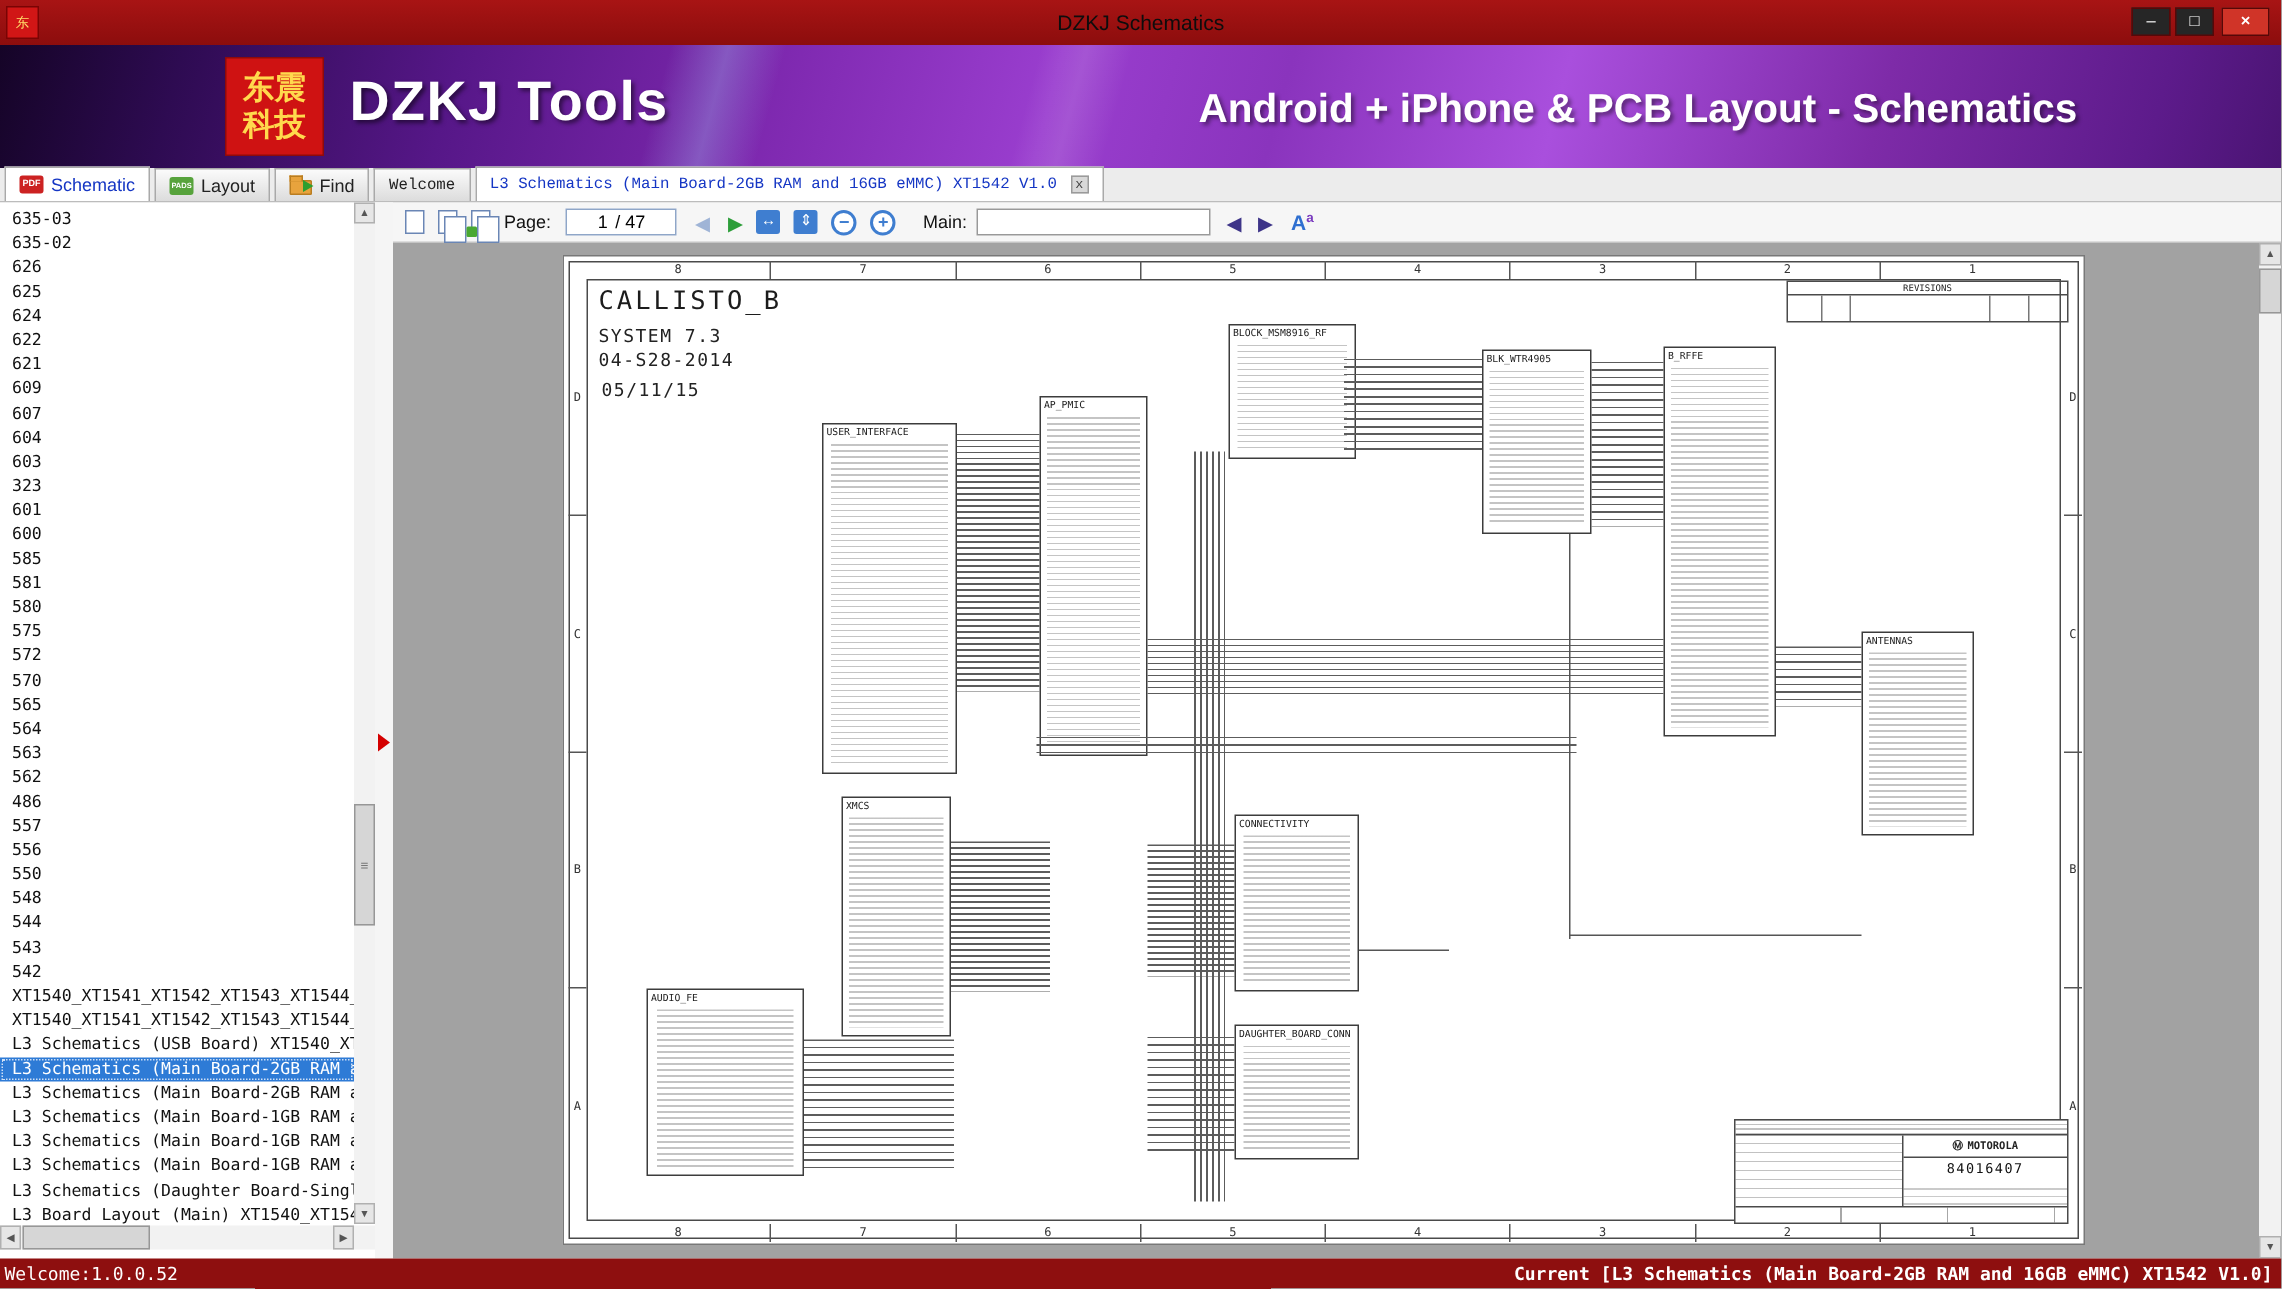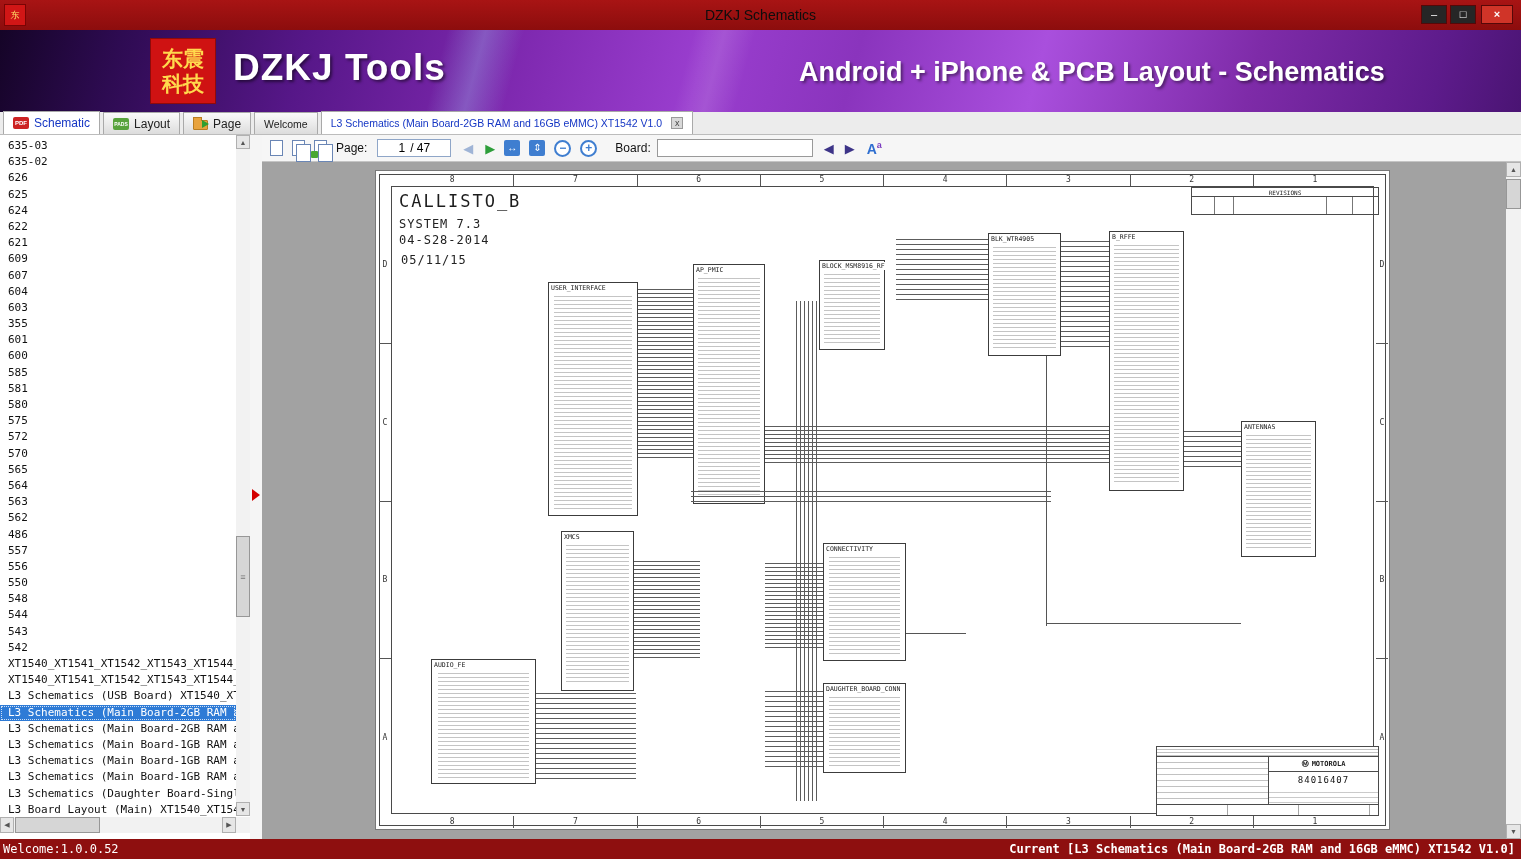--- a/index.html
+++ b/index.html
@@ -43,21 +43,21 @@
   .tlabel.blue{color:#1536c4;}
   .badge{display:inline-block;color:#fff;font-weight:bold;text-align:center;border-radius:2px;}
   .badge.pdf{background:#cc2222;font-size:6px;width:16px;height:12px;line-height:12px;}
   .badge.pads{background:#57a33c;font-size:5px;width:16px;height:12px;line-height:12px;}
   .folder-icon{position:relative;display:inline-block;width:15px;height:10px;background:#e8a33d;
     border:1px solid #b97d20;border-radius:1px;margin-top:3px;}
   .folder-icon::before{content:"";position:absolute;top:-4px;left:-1px;width:7px;height:3px;
     background:#e8a33d;border:1px solid #b97d20;border-bottom:none;}
   .folder-arrow{position:absolute;right:-2px;top:-1px;width:0;height:0;
     border-top:4px solid transparent;border-bottom:4px solid transparent;border-left:7px solid #2f9e2f;}
-  .tab.doc{font-family:Liberation Sans, sans-serif;font-size:10.5px;}
+  .tab.doc{font-family:Liberation Mono, monospace;font-size:10.5px;}
   .tab.doc .dlabel.blue{color:#1536c4;}
   .tab-close{display:inline-block;width:12px;height:12px;background:#d8d8d8;border:1px solid #9a9a9a;
     color:#444;font-size:9px;line-height:10px;text-align:center;margin-left:4px;}
 
   
   .toolbar{position:absolute;left:262px;top:135px;width:1259px;height:27px;background:#f6f6f6;
     border-bottom:1px solid #c4c4c4;display:flex;align-items:center;padding-left:8px;}
   .ico{position:relative;display:inline-block;width:13px;height:16px;background:#fff;
     border:1px solid #6a86b5;margin-right:9px;}
   .ico.d2::after,.ico.d3::after{content:"";position:absolute;left:3px;top:3px;width:13px;height:16px;
@@ -184,21 +184,21 @@
       <span class="tlabel blue">Schematic</span>
     </div>
     <div class="tab">
       <span class="badge pads">PADS</span>
       <span class="tlabel">Layout</span>
     </div>
     <div class="tab">
       <span class="folder-icon">
           <span class="folder-arrow"></span>
         </span>
-      <span class="tlabel">Page</span>
+      <span class="tlabel">Find</span>
     </div>
     <div class="tab doc">
       <span class="dlabel">Welcome</span>
     </div>
     <div class="tab doc active">
       <span class="dlabel blue">L3 Schematics (Main Board-2GB RAM and 16GB eMMC) XT1542 V1.0</span>
       <span class="tab-close">x</span>
     </div>
   </div>
 
@@ -210,21 +210,21 @@
     <span class="page-box">
       <span>1</span>
       <span>/ 47</span>
     </span>
     <span class="nav prev">◀</span>
     <span class="nav next">▶</span>
     <span class="sq">↔</span>
     <span class="sq">⇕</span>
     <span class="circ">−</span>
     <span class="circ">+</span>
-    <span class="tb-label lab-find">Board:</span>
+    <span class="tb-label lab-find">Main:</span>
     <input class="find-input" value="" style="">
     <span class="fnav">◀</span>
     <span class="fnav">▶</span>
     <span class="caseic"><b>A</b><i>a</i></span>
   </div>
 
   <div id="sidebar">
     <div class="sb-list">
 
         <div class="sb-item">635-03</div>
@@ -242,21 +242,21 @@
         <div class="sb-item">621</div>
 
         <div class="sb-item">609</div>
 
         <div class="sb-item">607</div>
 
         <div class="sb-item">604</div>
 
         <div class="sb-item">603</div>
 
-        <div class="sb-item">355</div>
+        <div class="sb-item">323</div>
 
         <div class="sb-item">601</div>
 
         <div class="sb-item">600</div>
 
         <div class="sb-item">585</div>
 
         <div class="sb-item">581</div>
 
         <div class="sb-item">580</div>
@@ -386,21 +386,21 @@
       </div>
 
       <div class="blk" style="left:172px;top:111px;width:90px;height:234px;">
         <span class="blbl">USER_INTERFACE</span>
         <span class="rows"></span>
       </div>
       <div class="blk" style="left:317px;top:93px;width:72px;height:240px;">
         <span class="blbl">AP_PMIC</span>
         <span class="rows"></span>
       </div>
-      <div class="blk" style="left:443px;top:45px;width:66px;height:90px;margin-top:44px;">
+      <div class="blk" style="left:443px;top:45px;width:85px;height:90px;">
         <span class="blbl">BLOCK_MSM8916_RF</span>
         <span class="rows"></span>
       </div>
       <div class="blk" style="left:612px;top:62px;width:73px;height:123px;">
         <span class="blbl">BLK_WTR4905</span>
         <span class="rows"></span>
       </div>
       <div class="blk" style="left:733px;top:60px;width:75px;height:260px;">
         <span class="blbl">B_RFFE</span>
         <span class="rows"></span>

